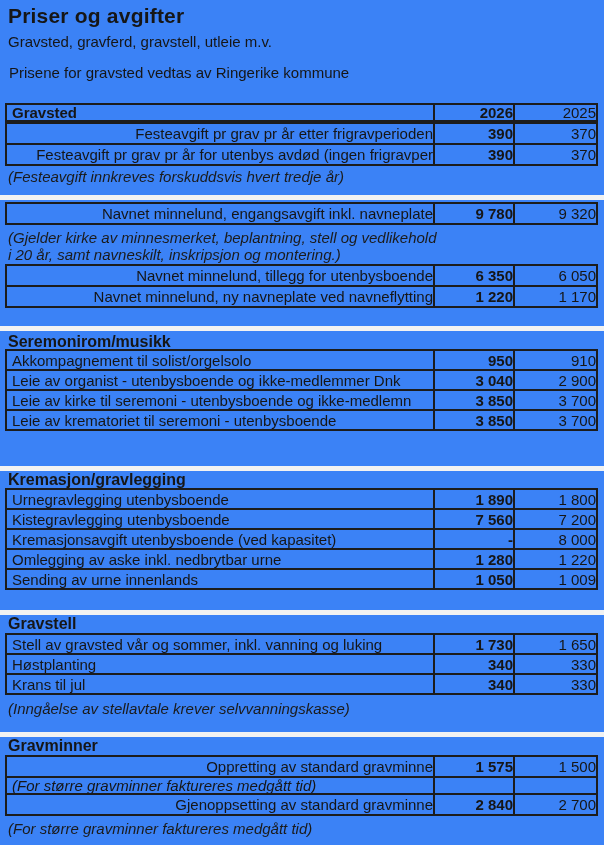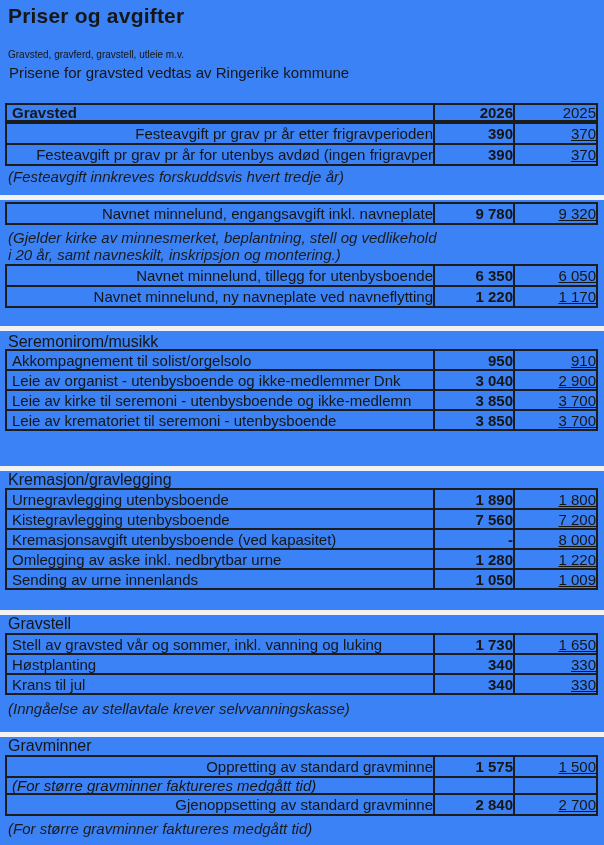--- a/index.html
+++ b/index.html
@@ -3,35 +3,35 @@
 <meta charset="utf-8">
 <style>
   html,body { margin:0; padding:0; background:#e8e8e8; }
   .page {
     position:relative; width:604px; height:845px; margin:0 auto;
     background:#3b82f6; overflow:hidden; color:#161616;
     font-family:"Liberation Sans", sans-serif;
   }
   .abs { position:absolute; }
   .doc-title { left:8px; top:4px; font-size:21px; font-weight:bold; letter-spacing:.2px; }
-  .doc-subtitle { left:8px; top:33px; font-size:10px;margin-top:16px; }
+  .doc-subtitle { left:8px; top:33px; font-size:15px; }
   .doc-intro { left:9px; top:64px; font-size:15px; }
-  .sec-heading { left:8px; font-size:16px; font-weight:normal; }
+  .sec-heading { left:8px; font-size:16px; font-weight:bold; }
   .note { left:8px; font-size:15px; font-style:italic; color:#1b1b1b; }
   .band { left:0; width:604px; height:5px; background:#f2f2f2; }
 
   table.ptable { position:absolute; left:5px; width:591px; border-collapse:collapse; table-layout:fixed;padding-left:30px; }
   table.ptable td {
     border:2px solid #1c1c1c; font-size:15px; line-height:1;
     padding:0 0 0 5px; height:18px; overflow:hidden; white-space:nowrap;
     vertical-align:middle;
   }
   td.lbl { }
   td.v26 { text-align:right; font-weight:bold; padding:0 13px 0 0; }
-  td.v25 { text-align:right; padding:0 9px 0 0;text-decoration:underline; }
+  td.v25 { text-align:right; padding:0 9px 0 0; }
   table.hdr td { height:15px; }
   td.hlbl { border:none; font-size:16px; font-weight:bold; padding-left:3px; overflow:visible; }
   td.hy26 { text-align:right; font-weight:bold; padding:0 4px 0 0; }
   td.hy25 { text-align:right; padding:0 4px 0 0; }
   tr.rowA td { height:19px;text-align:right; }
   tr.noteRow td { height:14px; }
   td.note-cell { font-style:italic; font-size:14px; font-weight:normal; }
 </style>
 </head>
 <body>

